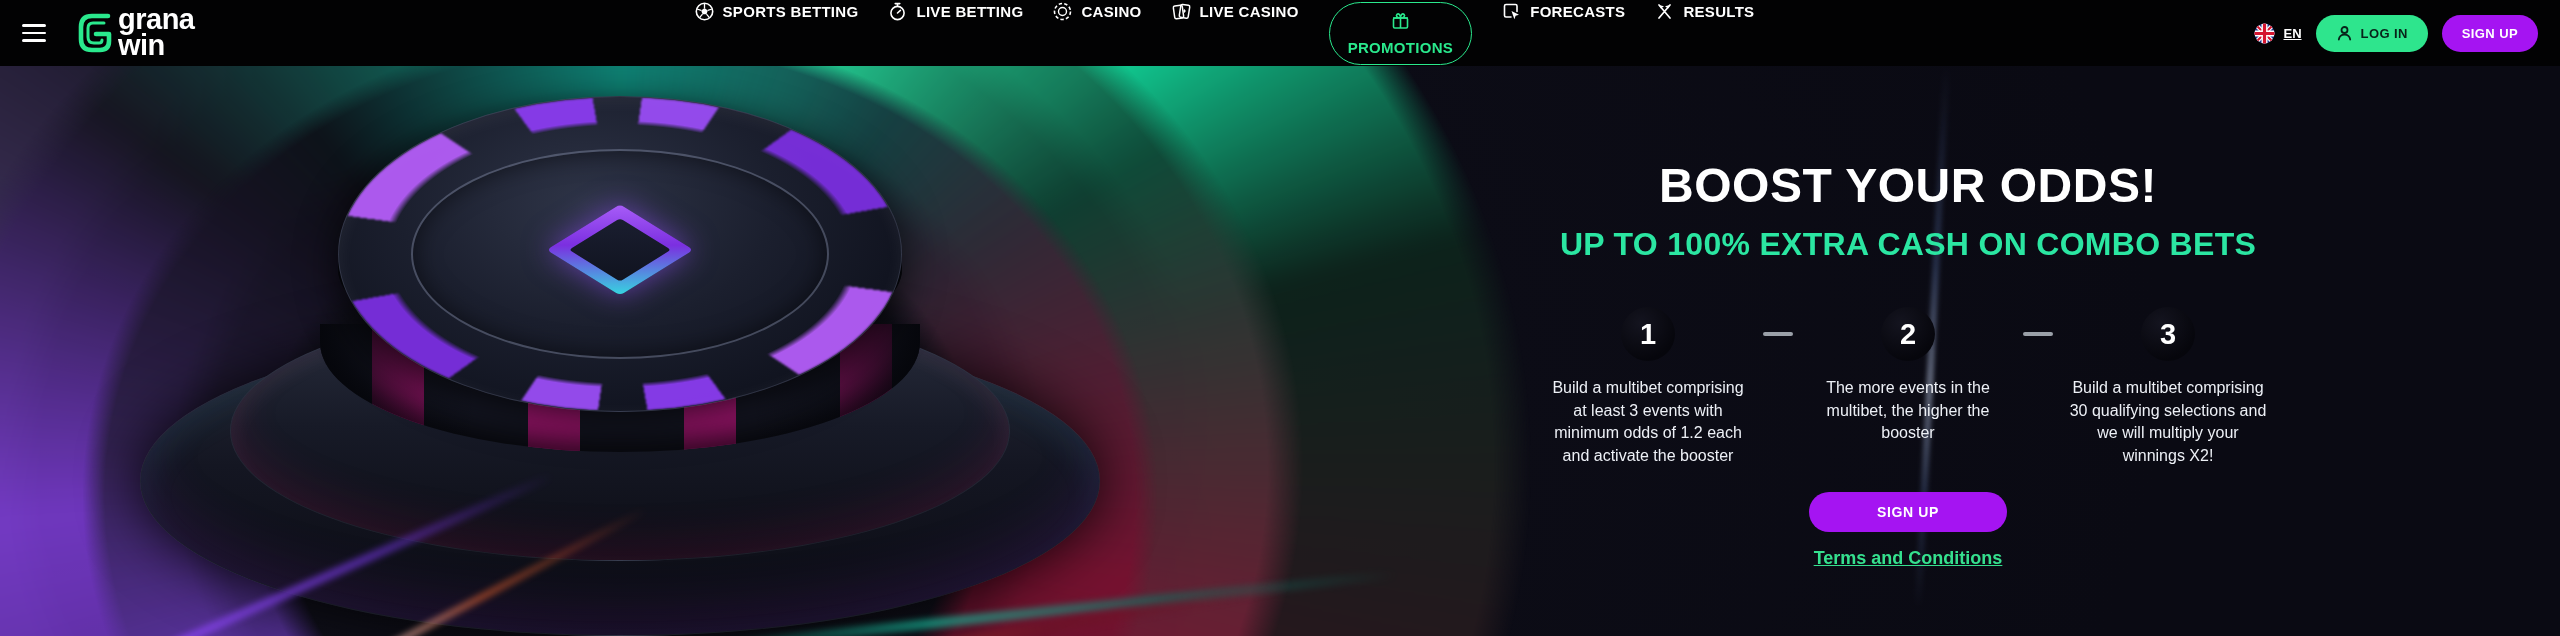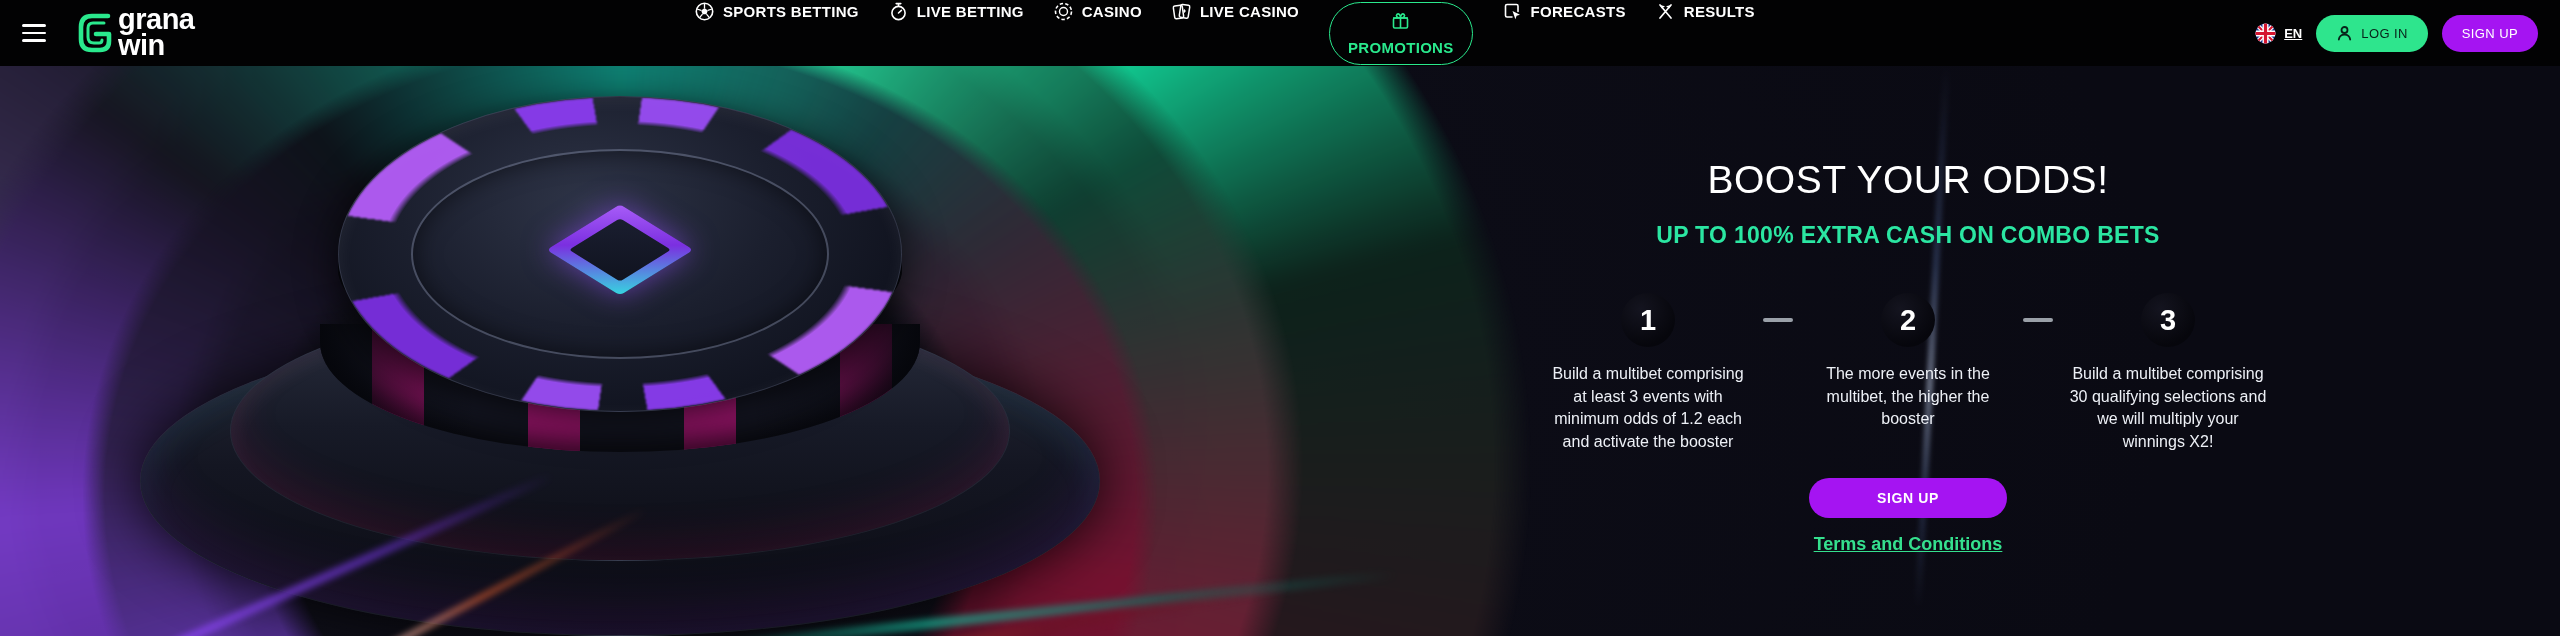--- a/index.html
+++ b/index.html
@@ -17,21 +17,21 @@
 
   .nav { display:flex; align-items:flex-start; gap:30px; margin:0 auto; }
   .nav-item { display:flex; align-items:center; gap:9px; color:#fff; cursor:pointer;
     text-decoration:none; font-size:15px; font-weight:700; letter-spacing:0.3px; white-space:nowrap; }
   .nav-item .nicon { display:flex; align-items:center; }
   .nav-item.active { color:#2ae98d; border:1.5px solid #2ae98d; border-radius:999px; padding:8px 18px;flex-direction:column; }
 
   .header-right { display:flex; align-items:center; gap:14px; flex:0 0 auto; }
   .lang { display:flex; align-items:center; gap:8px; color:#fff; font-size:13px; font-weight:700; cursor:pointer;text-decoration:underline; }
   .pill { height:37px; border-radius:999px; display:flex; align-items:center; justify-content:space-between;
-    gap:8px; font-size:13px; font-weight:400; letter-spacing:0.4px; cursor:pointer; border:none; }
+    gap:8px; font-size:13px; font-weight:700; letter-spacing:0.4px; cursor:pointer; border:none; }
   .pill.login { background:#2ee58d; color:#08231a; padding:0 20px; }
   .pill.signup { background:#a514f2; color:#fff; padding:0 20px; }
 
   
   .hero { position:absolute; top:66px; left:0; width:2560px; height:570px; overflow:hidden;
     background:
       radial-gradient(1500px 900px at 26% 55%, #14141e 0%, #0c0c16 55%, #0a0a13 100%); }
 
   
   .art { position:absolute; left:0; top:0; width:1600px; height:570px; overflow:hidden; }
@@ -111,22 +111,22 @@
     background:linear-gradient(135deg, #1a1e30 0%, #10131f 100%); }
 
   .vstreak { position:absolute; left:1928px; top:0; width:7px; height:570px;
     background:linear-gradient(180deg, transparent 0%, rgba(130,170,255,.22) 35%,
       rgba(210,225,255,.42) 56%, rgba(130,170,255,.18) 75%, transparent 95%);
     transform:rotate(3deg); filter:blur(2px); }
 
   
   .content { position:absolute; left:1600px; top:0; width:616px; height:570px;
     display:flex; flex-direction:column; align-items:center; text-align:center; padding-top:92px; }
-  .title { color:#fff; font-size:39px; font-weight:400; letter-spacing:0.5px; white-space:nowrap; }
-  .subtitle { margin-top:20px; color:#2be6a2; font-size:23px; font-weight:800; letter-spacing:0.3px; white-space:nowrap; }
+  .title { color:#fff; font-size:48px; font-weight:700; letter-spacing:0.5px; white-space:nowrap; }
+  .subtitle { margin-top:13px; color:#2be6a2; font-size:32px; font-weight:800; letter-spacing:0.3px; white-space:nowrap; }
 
   .steps { margin-top:44px; display:flex; align-items:flex-start; justify-content:center; gap:16px; }
   .step { width:198px; display:flex; flex-direction:column; align-items:center; gap:16px; }
   .badge { width:54px; height:54px; border-radius:50%; flex:0 0 auto;
     background:radial-gradient(circle at 36% 30%, #14141f 0%, #06060c 72%);
     display:flex; align-items:center; justify-content:center;
     color:#fff; font-size:29px; font-weight:800; }
   .dash { width:30px; height:4px; border-radius:2px; background:#9aa0a8; margin-top:25px; flex:0 0 auto; }
   .desc { color:#edf0f6; font-size:16px; font-weight:500; line-height:1.42; }
 

